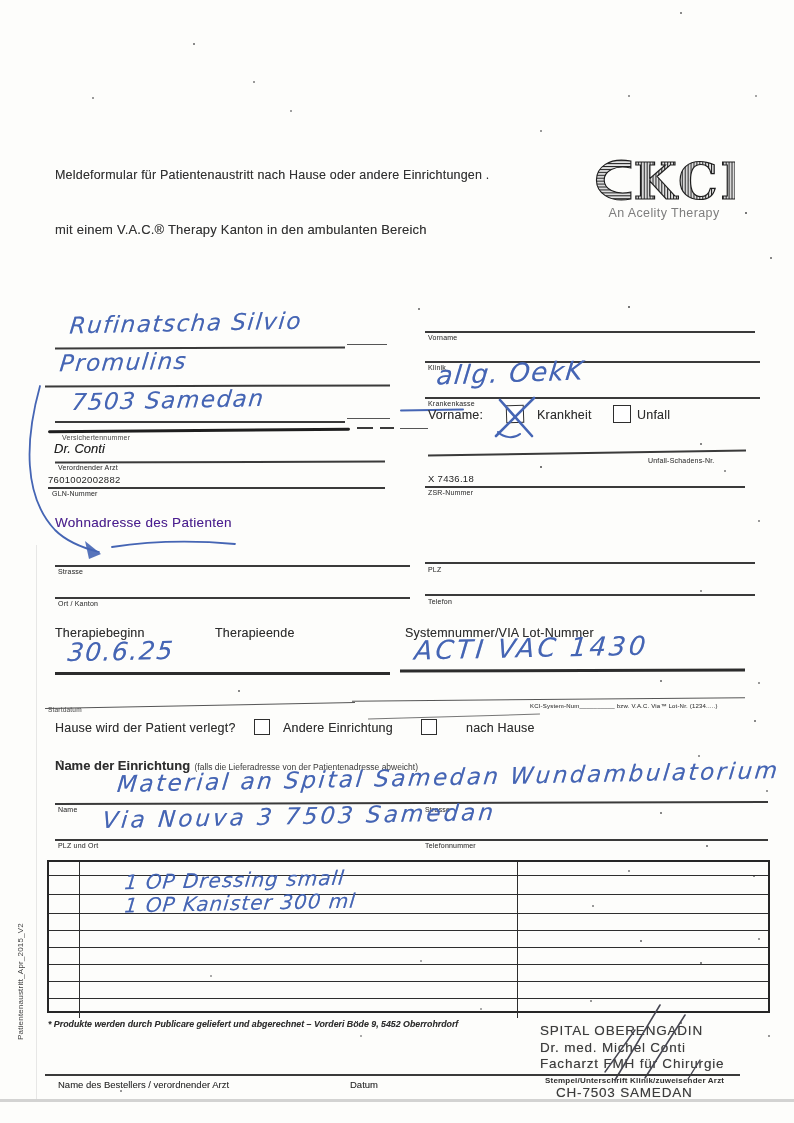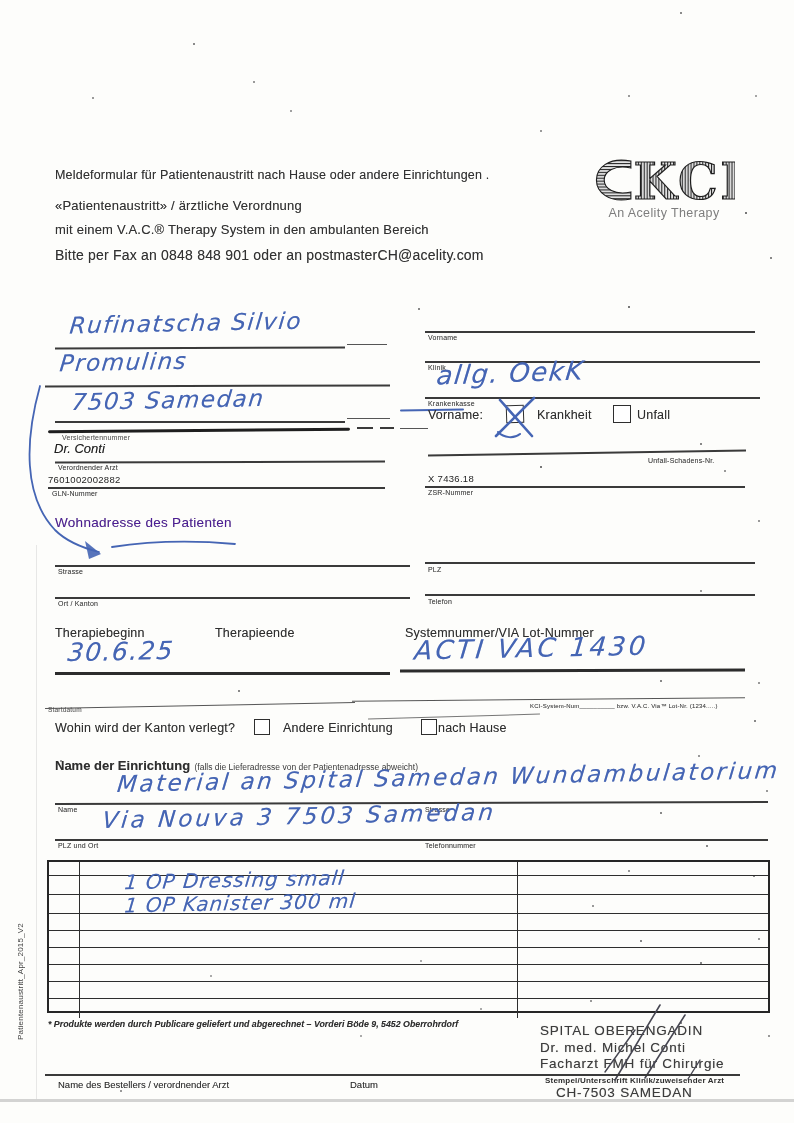--- a/index.html
+++ b/index.html
@@ -42,23 +42,21 @@
     60px 760px 0 0 #999,360px 1035px 0 0 #aaa;}
 </style>
 </head>
 <body>
 
 <div id="page">
 
   <div class="noise"></div>
 
   <div class="abs titleln" style="left:55px;top:168px;font-size:12.5px;">Meldeformular für Patientenaustritt  nach Hause  oder andere Einrichtungen .</div>
-  <div class="abs titleln" style="left:55px;top:198px;font-size:13px;">«Patientenaustritt» / ärztliche Verordnung</div>
-  <div class="abs titleln" style="left:55px;top:222px;font-size:13px;">mit einem V.A.C.® Therapy System in den ambulanten Bereich</div>
-  <div class="abs titleln" style="left:55px;top:247px;font-size:14px;">Bitte per Fax an 0848 848 901 oder an postmasterCH@acelity.com</div>
+  <div class="abs titleln" style="left:55px;top:222px;font-size:13px;">mit einem V.A.C.® Therapy Kanton in den ambulanten Bereich</div>
 
   <div class="abs" style="left:593px;top:152px;width:142px;height:56px;">
     <svg width="142" height="56" viewBox="0 0 165 62">
       <defs>
         <pattern id="hzh" width="2" height="3.4" patternUnits="userSpaceOnUse">
           <rect width="2" height="3.4" fill="#ffffff"></rect>
             <rect y="1" width="2" height="1.5" fill="#242424"></rect>
         </pattern>
         <pattern id="vth" width="3.4" height="2" patternUnits="userSpaceOnUse">
           <rect width="3.4" height="2" fill="#ffffff"></rect>
@@ -157,25 +155,25 @@
 
   <div class="line thick" style="left:55px;top:672px;width:335px;"></div>
   <div class="line thick" style="left:400px;top:669px;width:345px;transform:rotate(-.2deg);"></div>
 
   <div class="line thin" style="left:45px;top:705px;width:310px;transform:rotate(-1.1deg);"></div>
   <div class="line thin" style="left:352px;top:699px;width:393px;transform:rotate(-.5deg);"></div>
   <div class="line thin" style="left:368px;top:716px;width:172px;transform:rotate(-1.6deg);opacity:.8;"></div>
   <div class="lbl blur" style="left:48px;top:706px;font-size:6.5px;">Startdatum</div>
   <div class="lbl" style="left:530px;top:703px;font-size:6px;">KCI-System-Num__________ bzw. V.A.C. Via™ Lot-Nr. (1234.....)</div>
 
-  <div class="subhead" style="left:55px;top:721px;">Wohin wird der Kanton verlegt?</div>
+  <div class="subhead" style="left:55px;top:721px;">Hause wird der Patient verlegt?</div>
   <div class="chk" style="left:254px;top:719px;width:14px;height:14px;"></div>
   <div class="subhead" style="left:283px;top:721px;">Andere Einrichtung</div>
   <div class="chk" style="left:421px;top:719px;width:14px;height:14px;"></div>
-  <div class="subhead" style="left:438px;top:721px;">nach Hause</div>
+  <div class="subhead" style="left:466px;top:721px;">nach Hause</div>
 
   <div class="abs" style="left:55px;top:756px;white-space:nowrap;">
     <span style="font-size:13px;font-weight:700;color:#2e2e2e;text-shadow:0 0 .5px #55555577;margin-top:24px;">Name der Einrichtung</span>
     <span style="font-size:8.5px;color:#3a3a3a;">(falls die Lieferadresse von der Patientenadresse abweicht)</span>
   </div>
   <div class="hw" style="left:118px;top:764px;font-size:23px;letter-spacing:2.5px;">Material an Spital Samedan Wundambulatorium</div>
   <div class="line" style="left:55px;top:802px;width:713px;transform:rotate(-.15deg);"></div>
   <div class="lbl" style="left:58px;top:806px;">Name</div>
   <div class="lbl" style="left:425px;top:806px;">Strasse</div>
 

